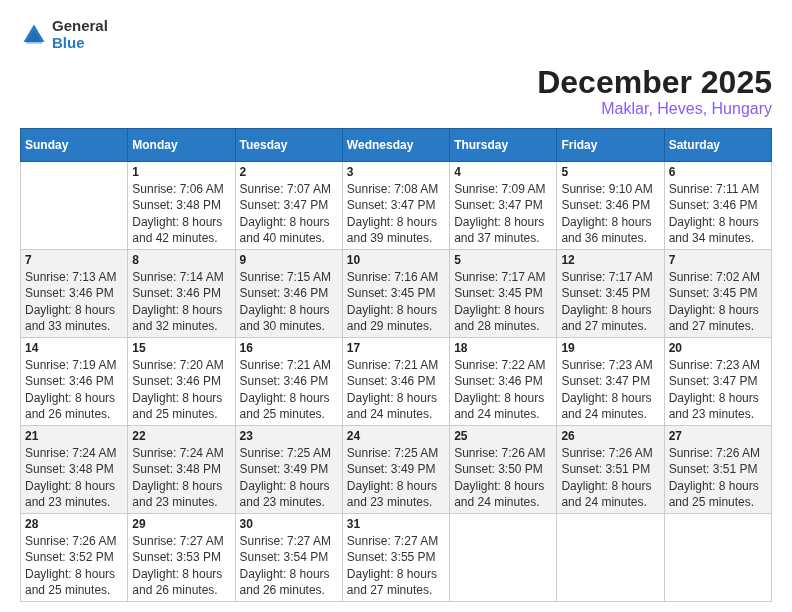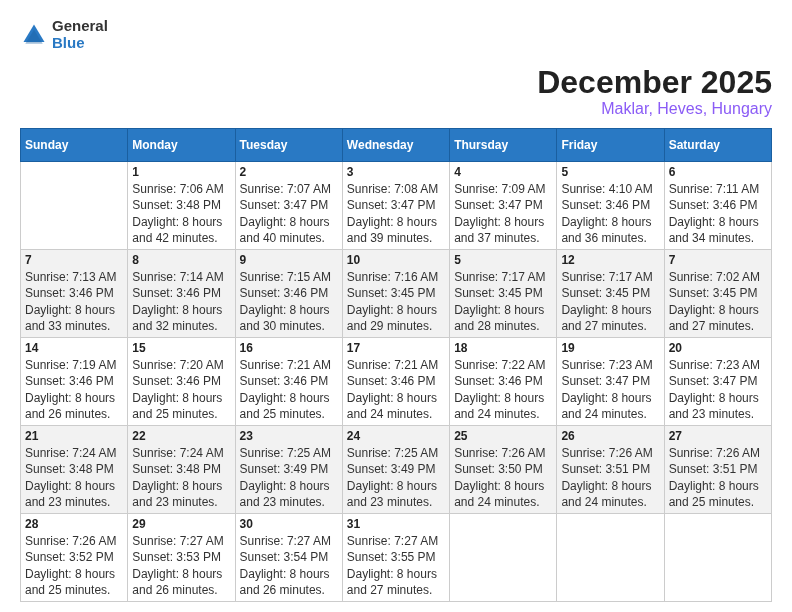--- a/index.html
+++ b/index.html
@@ -155,21 +155,21 @@
           <td>
             <span class="day-number">3</span>
             <div class="cell-text"><span>Sunrise: 7:08 AM</span><br><span>Sunset: 3:47 PM</span><br><span>Daylight: 8 hours<br>and 39 minutes.</span></div>
           </td>
           <td>
             <span class="day-number">4</span>
             <div class="cell-text"><span>Sunrise: 7:09 AM</span><br><span>Sunset: 3:47 PM</span><br><span>Daylight: 8 hours<br>and 37 minutes.</span></div>
           </td>
           <td>
             <span class="day-number">5</span>
-            <div class="cell-text"><span>Sunrise: 4:10 AM</span><br><span>Sunset: 3:46 PM</span><br><span>Daylight: 8 hours<br>and 36 minutes.</span></div>
+            <div class="cell-text"><span>Sunrise: 9:10 AM</span><br><span>Sunset: 3:46 PM</span><br><span>Daylight: 8 hours<br>and 36 minutes.</span></div>
           </td>
           <td>
             <span class="day-number">6</span>
             <div class="cell-text"><span>Sunrise: 7:11 AM</span><br><span>Sunset: 3:46 PM</span><br><span>Daylight: 8 hours<br>and 34 minutes.</span></div>
           </td>
         </tr>
         <tr class="row-shaded">
           <td>
             <span class="day-number">7</span>
             <div class="cell-text"><span>Sunrise: 7:13 AM</span><br><span>Sunset: 3:46 PM</span><br><span>Daylight: 8 hours<br>and 33 minutes.</span></div>

